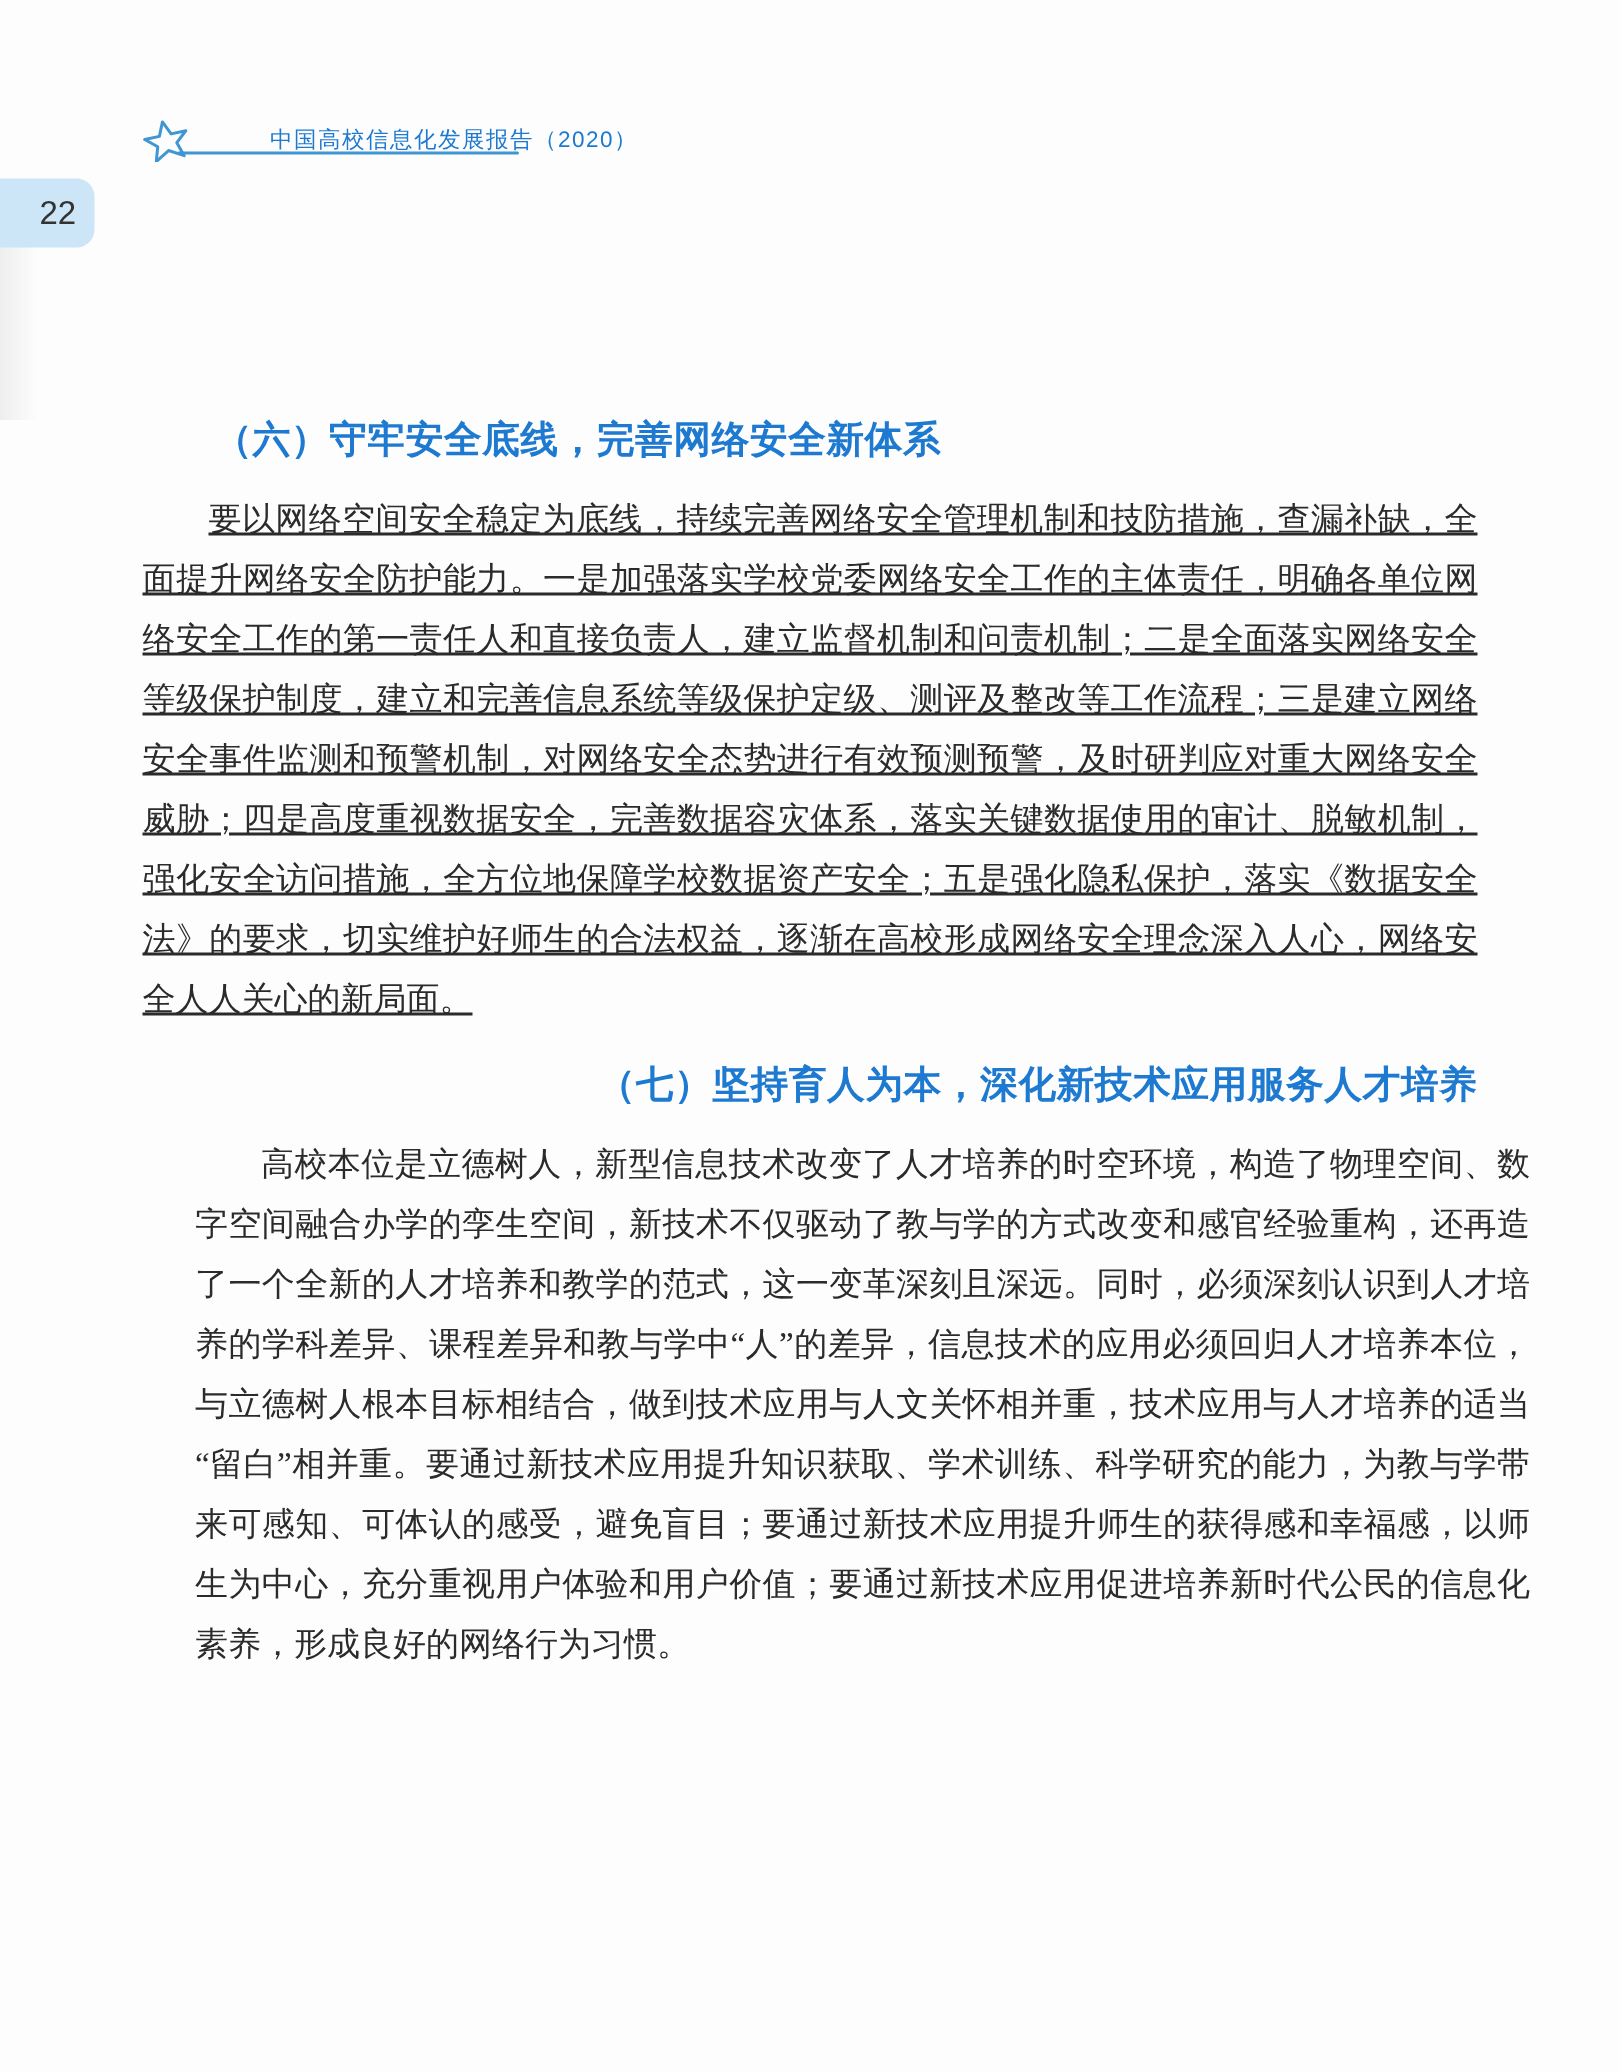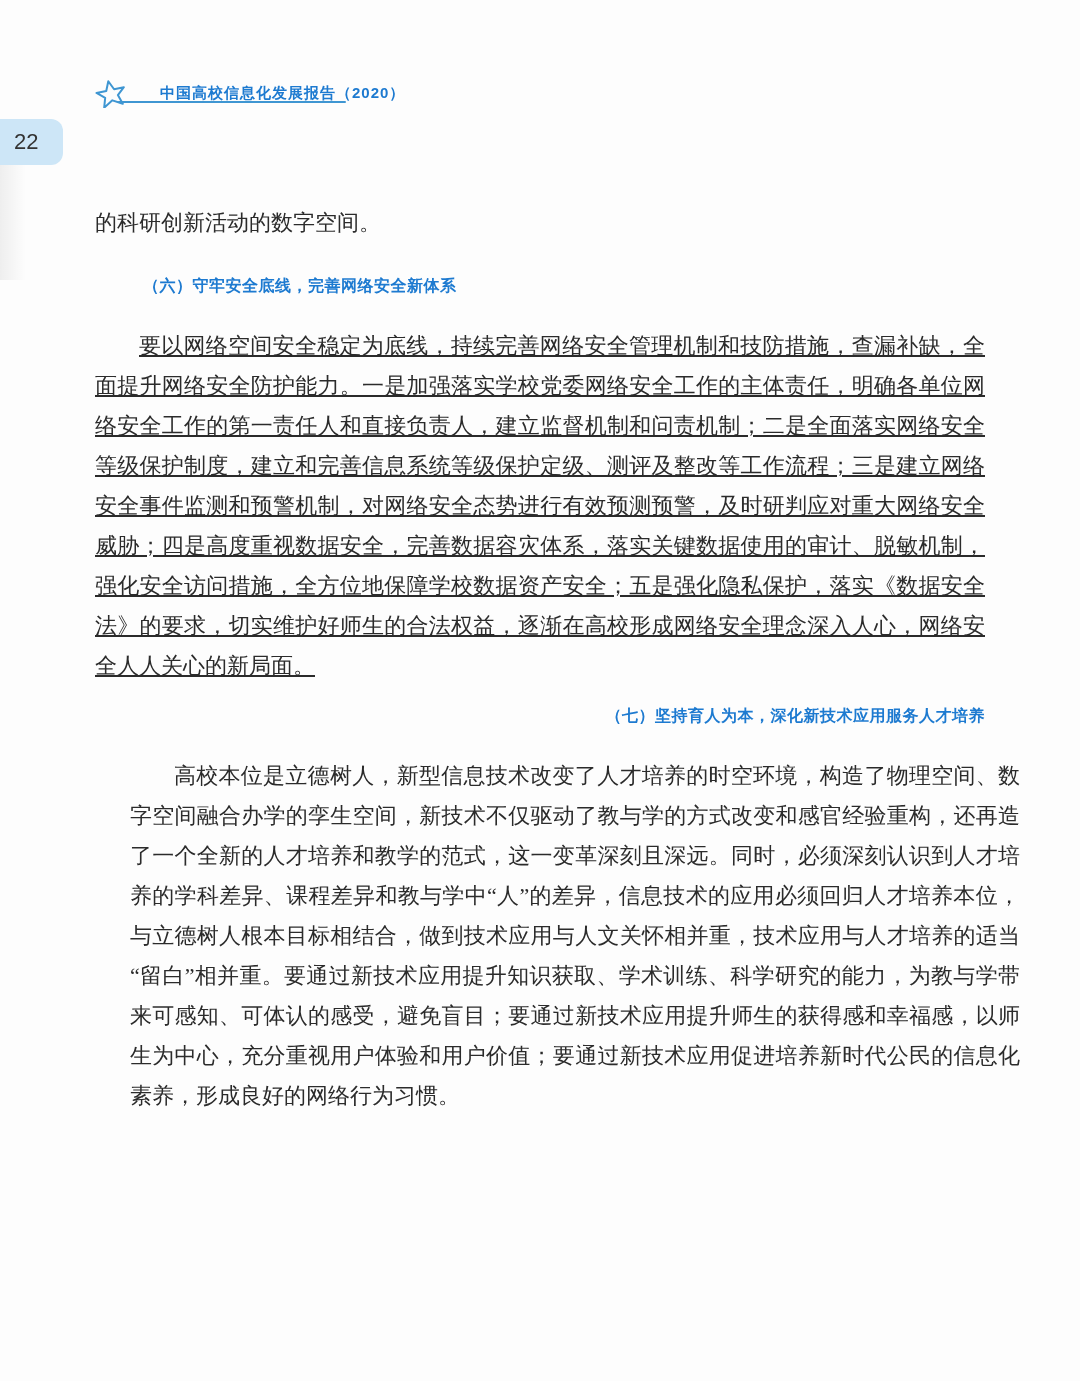--- a/index.html
+++ b/index.html
@@ -23,44 +23,44 @@
   
   .header{position:absolute;top:0;left:0;width:100%;height:140px;}
   .star-icon{
     position:absolute;left:94px;top:80px;width:34px;height:28px;
   }
   .header-rule{
     position:absolute;left:118px;top:101px;width:228px;height:2px;
     background:#3f96d2;border-radius:1px;
   }
   .header-title{
-    position:absolute;left:160px;top:84px;
-    font-size:15px;font-weight:bold;letter-spacing:1px;
+    position:absolute;left:180px;top:84px;
+    font-size:15px;font-weight:normal;letter-spacing:1px;
     color:#1d7ad0;white-space:nowrap;
   }
   .page-badge{
     position:absolute;left:0;top:119px;width:63px;height:46px;
     background:#cde6f7;
     border-radius:0 12px 12px 0;
-    display:flex;align-items:center;justify-content:flex-start;
+    display:flex;align-items:center;justify-content:center;
   }
   .page-badge span{
     font-size:22px;color:#333;font-family:"Liberation Sans",sans-serif;
     padding-left:14px;
   }
   .body-text{
     font-family:"Liberation Serif","DejaVu Serif",serif;
     font-size:22px;line-height:40px;color:#2b2b2b;
     text-align:justify;text-justify:inter-ideograph;
     margin:0;
   }
   .intro-line{position:absolute;top:203px;left:95px;width:890px;}
   .sec-heading{
     position:absolute;left:143px;width:842px;
-    font-size:16px;font-weight:bold;color:#1d7ad0;
+    font-size:25px;font-weight:bold;color:#1d7ad0;
     font-family:"Liberation Sans",sans-serif;
     letter-spacing:0.5px;
     margin:0;white-space:nowrap;
   }
   .heading-6{top:276px;}
   .heading-7{top:706px;text-align:right;}
   .para{position:absolute;left:95px;width:890px;text-indent:2em;}
   .para-1{top:326px;text-decoration:underline;}
   .para-2{top:756px;margin-left:35px;}
 </style>
@@ -76,21 +76,20 @@
       <polygon points="17,1 21,10 31,10 23.5,16.5 26.5,26 17,20.5 7.5,26 10.5,16.5 3,10 13,10" fill="none" stroke="#3f96d2" stroke-width="2" stroke-linejoin="round" transform="rotate(-12 17 14)"></polygon>
     </svg>
     <div class="header-rule"></div>
     <div class="header-title">中国高校信息化发展报告（2020）</div>
   </div>
 
   <div class="page-badge">
     <span>22</span>
   </div>
 
-  <p class="body-text intro-line">的科研创新活动的数字空间。</p>
 
   <h3 class="sec-heading heading-6">（六）守牢安全底线，完善网络安全新体系</h3>
   <p class="body-text para para-1">要以网络空间安全稳定为底线，持续完善网络安全管理机制和技防措施，查漏补缺，全面提升网络安全防护能力。一是加强落实学校党委网络安全工作的主体责任，明确各单位网络安全工作的第一责任人和直接负责人，建立监督机制和问责机制；二是全面落实网络安全等级保护制度，建立和完善信息系统等级保护定级、测评及整改等工作流程；三是建立网络安全事件监测和预警机制，对网络安全态势进行有效预测预警，及时研判应对重大网络安全威胁；四是高度重视数据安全，完善数据容灾体系，落实关键数据使用的审计、脱敏机制，强化安全访问措施，全方位地保障学校数据资产安全；五是强化隐私保护，落实《数据安全法》的要求，切实维护好师生的合法权益，逐渐在高校形成网络安全理念深入人心，网络安全人人关心的新局面。</p>
 
   <h3 class="sec-heading heading-7">（七）坚持育人为本，深化新技术应用服务人才培养</h3>
   <p class="body-text para para-2">高校本位是立德树人，新型信息技术改变了人才培养的时空环境，构造了物理空间、数字空间融合办学的孪生空间，新技术不仅驱动了教与学的方式改变和感官经验重构，还再造了一个全新的人才培养和教学的范式，这一变革深刻且深远。同时，必须深刻认识到人才培养的学科差异、课程差异和教与学中“人”的差异，信息技术的应用必须回归人才培养本位，与立德树人根本目标相结合，做到技术应用与人文关怀相并重，技术应用与人才培养的适当“留白”相并重。要通过新技术应用提升知识获取、学术训练、科学研究的能力，为教与学带来可感知、可体认的感受，避免盲目；要通过新技术应用提升师生的获得感和幸福感，以师生为中心，充分重视用户体验和用户价值；要通过新技术应用促进培养新时代公民的信息化素养，形成良好的网络行为习惯。</p>
 
 </div>
 
 </body></html>

